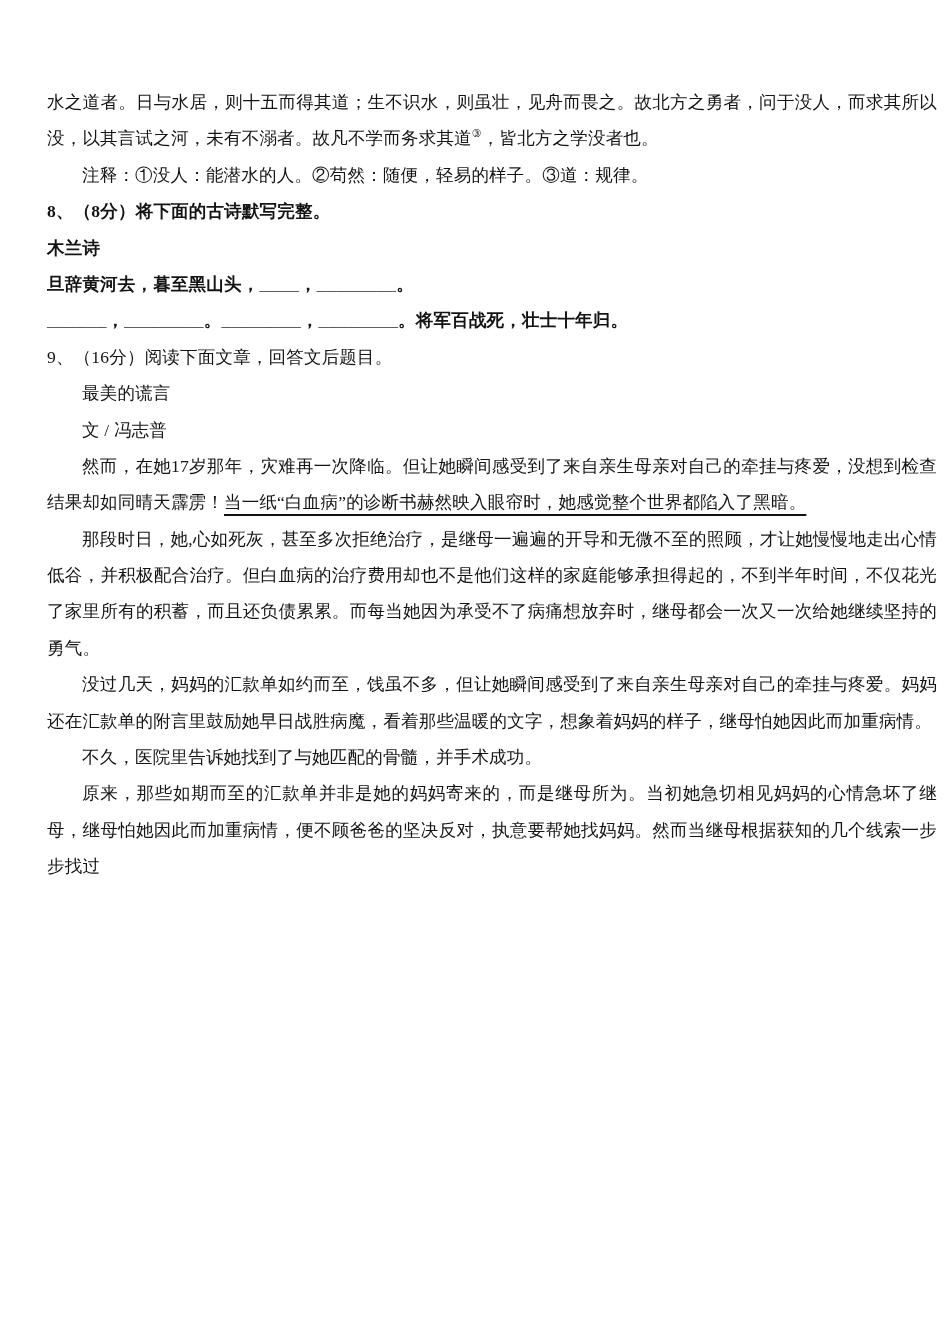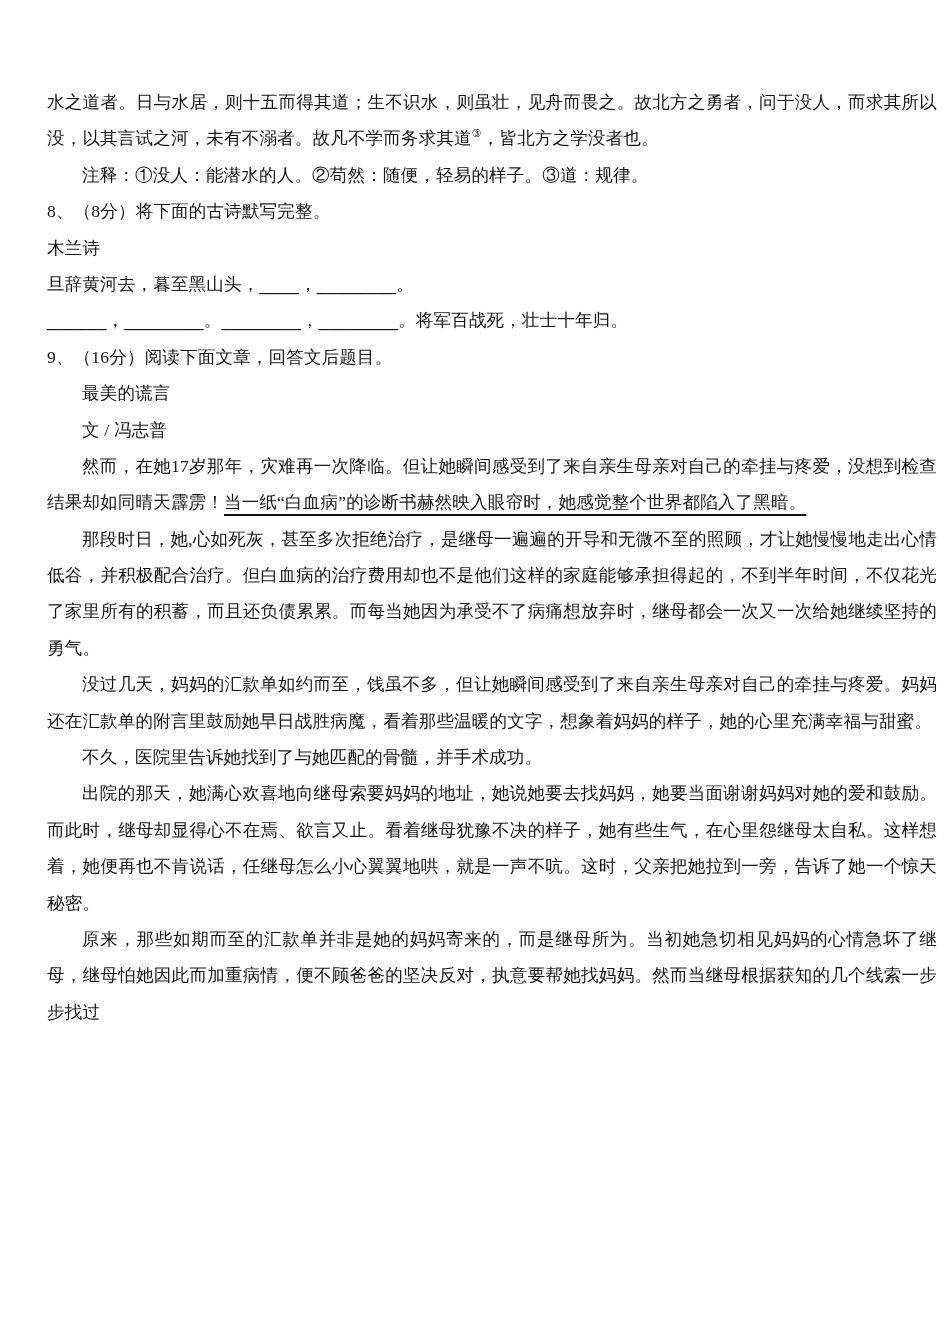--- a/index.html
+++ b/index.html
@@ -20,24 +20,24 @@
   }
   .para {
     font-size: 17.5px;
     line-height: 2.08;
     text-align: justify;
     letter-spacing: 0.2px;
   }
   .indent { text-indent: 2em; }
   .kai { font-family: "Liberation Serif", "DejaVu Serif", serif; }
   .bold-hei {
-    font-weight: 400;
+    font-weight: 700;
     font-family: "Liberation Sans", "DejaVu Sans", sans-serif;
   }
-  .q-num { font-weight: 400; font-family: "Liberation Serif", "DejaVu Serif", serif; }
+  .q-num { font-weight: 700; font-family: "Liberation Serif", "DejaVu Serif", serif; }
   .underline-seg {
     text-decoration: underline;
     text-underline-offset: 6px;
     text-decoration-thickness: 1.5px;
   }
   sup.fn {
     font-size: 0.62em;
     vertical-align: super;
     line-height: 0;
   }
@@ -66,21 +66,20 @@
 
   <p class="para kai indent">文 / 冯志普</p>
 
 
 
   <p class="para kai indent"><span>然而，在她17岁那年，灾难再一次降临。但让她瞬间感受到了来自亲生母亲对自己的牵挂与疼爱，没想到检查结果却如同晴天霹雳！</span><span class="underline-seg">当一纸“白血病”的诊断书赫然映入眼帘时，她感觉整个世界都陷入了黑暗。</span></p>
 
   <p class="para kai indent">那段时日，她,心如死灰，甚至多次拒绝治疗，是继母一遍遍的开导和无微不至的照顾，才让她慢慢地走出心情低谷，并积极配合治疗。但白血病的治疗费用却也不是他们这样的家庭能够承担得起的，不到半年时间，不仅花光了家里所有的积蓄，而且还负债累累。而每当她因为承受不了病痛想放弃时，继母都会一次又一次给她继续坚持的勇气。</p>
 
 
-  <p class="para kai indent">没过几天，妈妈的汇款单如约而至，饯虽不多，但让她瞬间感受到了来自亲生母亲对自己的牵挂与疼爱。妈妈还在汇款单的附言里鼓励她早日战胜病魔，看着那些温暖的文字，想象着妈妈的样子，她的心里充满幸福与甜蜜。</p>
+  <p class="para kai indent">没过几天，妈妈的汇款单如约而至，饯虽不多，但让她瞬间感受到了来自亲生母亲对自己的牵挂与疼爱。妈妈还在汇款单的附言里鼓励她早日战胜病魔，看着那些温暖的文字，想象着妈妈的样子，继母怕她因此而加重病情。</p>
 
   <p class="para kai indent">不久，医院里告诉她找到了与她匹配的骨髓，并手术成功。</p>
 
-  <p class="para kai indent">出院的那天，她满心欢喜地向继母索要妈妈的地址，她说她要去找妈妈，她要当面谢谢妈妈对她的爱和鼓励。而此时，继母却显得心不在焉、欲言又止。看着继母犹豫不决的样子，她有些生气，在心里怨继母太自私。这样想着，她便再也不肯说话，任继母怎么小心翼翼地哄，就是一声不吭。这时，父亲把她拉到一旁，告诉了她一个惊天秘密。</p>
 
   <p class="para kai indent">原来，那些如期而至的汇款单并非是她的妈妈寄来的，而是继母所为。当初她急切相见妈妈的心情急坏了继母，继母怕她因此而加重病情，便不顾爸爸的坚决反对，执意要帮她找妈妈。然而当继母根据获知的几个线索一步步找过</p>
 
 </div>
 
 </body></html>

